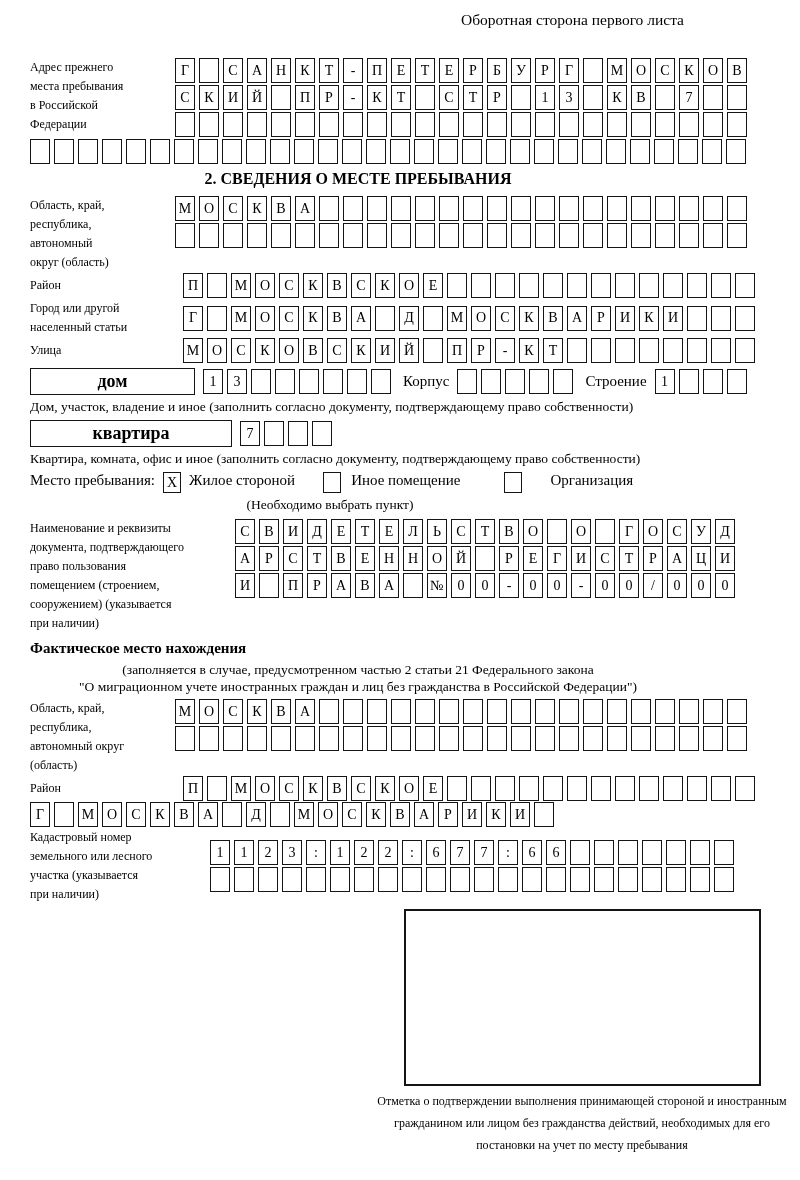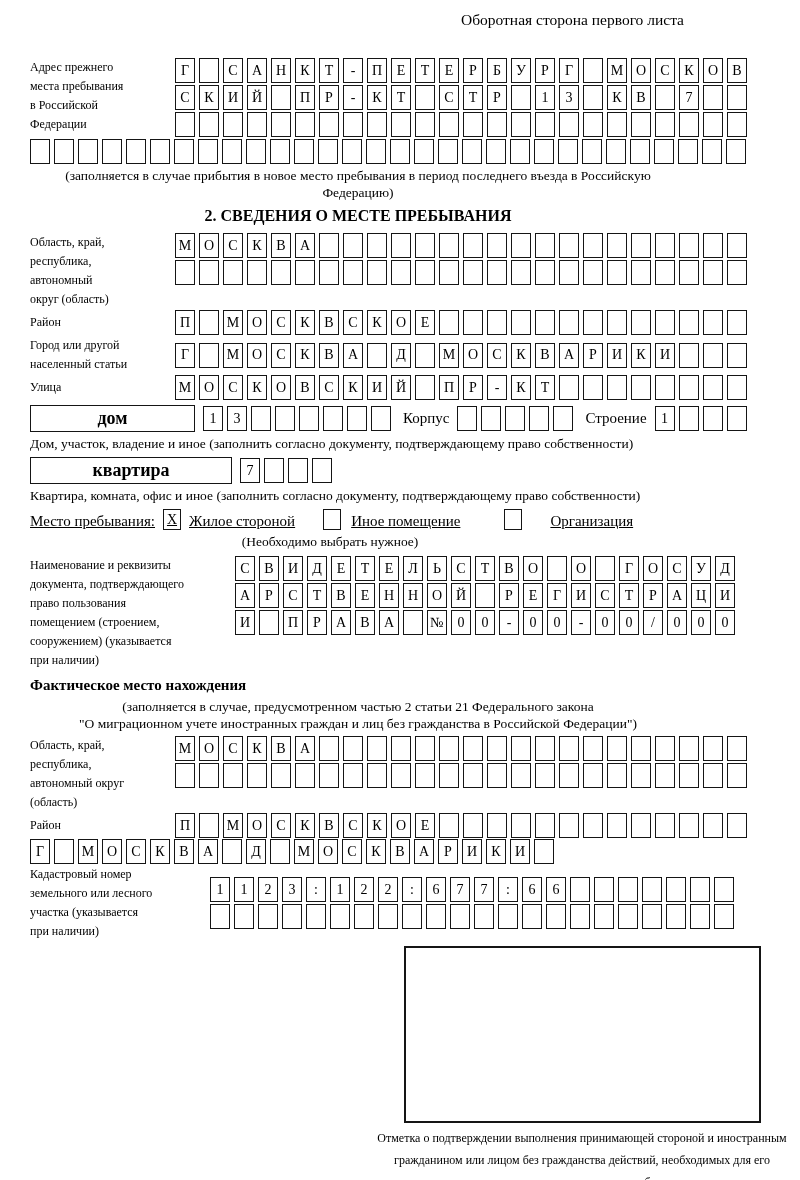--- a/index.html
+++ b/index.html
@@ -3,21 +3,21 @@
 <meta charset="utf-8">
 <style>
   html,body{margin:0;padding:0;background:#fff;}
   body{
     width:800px;height:1180px;overflow:hidden;color:#000;
     font-family:"Liberation Serif","DejaVu Serif",serif;
   }
   .page{position:relative;padding:10px 30px 0 30px;box-sizing:border-box;width:716px;height:1180px;}
   .top-note{text-align:right;font-size:15.5px;line-height:20px;margin-bottom:28px;padding-right:2px;}
   .field{display:flex;align-items:flex-start;margin-bottom:1px;}
-  .field.vcenter{align-items:center;}
+  .field.vcenter{align-items:center;gap:8px;}
   .label{flex:none;font-size:12px;line-height:19px;white-space:pre-line;}
   .w145{width:145px;}
   .w205{width:205px;}
   .w180{width:180px;}
   .cell-rows{display:flex;flex-direction:column;gap:2px;}
   .cells{display:flex;gap:4px;flex:none;}
   .cell{
     flex:none;width:20px;height:25px;box-sizing:border-box;
     border:1.8px solid #151515;display:flex;align-items:center;justify-content:center;
     font-size:14px;background:#fff;
@@ -29,21 +29,21 @@
   .sub-title{font-size:15px;font-weight:bold;line-height:19px;margin-top:6px;}
   .dom-row{display:flex;align-items:center;margin:5px 0 2px 0;}
   .wide-box{
     flex:none;height:27px;box-sizing:border-box;border:1.8px solid #151515;
     display:flex;align-items:center;justify-content:center;font-size:18px;font-weight:bold;
   }
   .bw165{width:165px;}
   .bw202{width:202px;}
   .inline-label{flex:none;font-size:15px;margin:0 8px 0 12px;}
   .ml8{margin-left:8px;}
-  .mesto-row{display:flex;align-items:flex-end;margin-top:5px;font-size:15px;text-decoration:underline;}
+  .mesto-row{display:flex;align-items:flex-start;margin-top:5px;font-size:15px;}
   .checkbox{
     flex:none;width:18px;height:21px;box-sizing:border-box;border:1.8px solid #151515;
     display:flex;align-items:center;justify-content:center;font-size:14px;
   }
   .cb1{margin-left:8px;} .ol1{margin-left:8px;}
   .cb2{margin-left:28px;} .ol2{margin-left:10px;}
   .cb3{margin-left:44px;} .ol3{margin-left:28px;}
   .mesto-note{margin-left:175px;width:250px;text-align:center;}
   .mt4{margin-top:4px;} .mt6{margin-top:6px;}
   .rows-offset{margin-top:12px;}
@@ -169,21 +169,20 @@
       <div class="cell"></div>
       <div class="cell"></div>
       <div class="cell"></div>
       <div class="cell"></div>
       <div class="cell"></div>
       <div class="cell"></div>
       <div class="cell"></div>
       <div class="cell"></div>
       <div class="cell"></div>
     </div>
-  <div class="note center">(заполняется в случае прибытия в новое место пребывания в период последнего въезда в Российскую Федерацию)</div>
 
   <div class="sec-title">2. СВЕДЕНИЯ О МЕСТЕ ПРЕБЫВАНИЯ</div>
 
   <div class="field">
     <div class="label w145">Область, край,
 республика,
 автономный
 округ (область)</div>
     <div class="cell-rows">
       <div class="cells">
@@ -375,21 +374,21 @@
 
   <div class="mesto-row">
     <div>Место пребывания:</div>
     <div class="checkbox cb1">X</div>
     <div class="ol1">Жилое стороной</div>
     <div class="checkbox cb2"></div>
     <div class="ol2">Иное помещение</div>
     <div class="checkbox cb3"></div>
     <div class="ol3">Организация</div>
   </div>
-  <div class="note mesto-note">(Необходимо выбрать нужное)</div>
+  <div class="note mesto-note">(Необходимо выбрать пункт)</div>
 
   <div class="field mt6">
     <div class="label w205">Наименование и реквизиты
 документа, подтверждающего
 право пользования
 помещением (строением,
 сооружением) (указывается
 при наличии)</div>
     <div class="cell-rows">
       <div class="cells">

